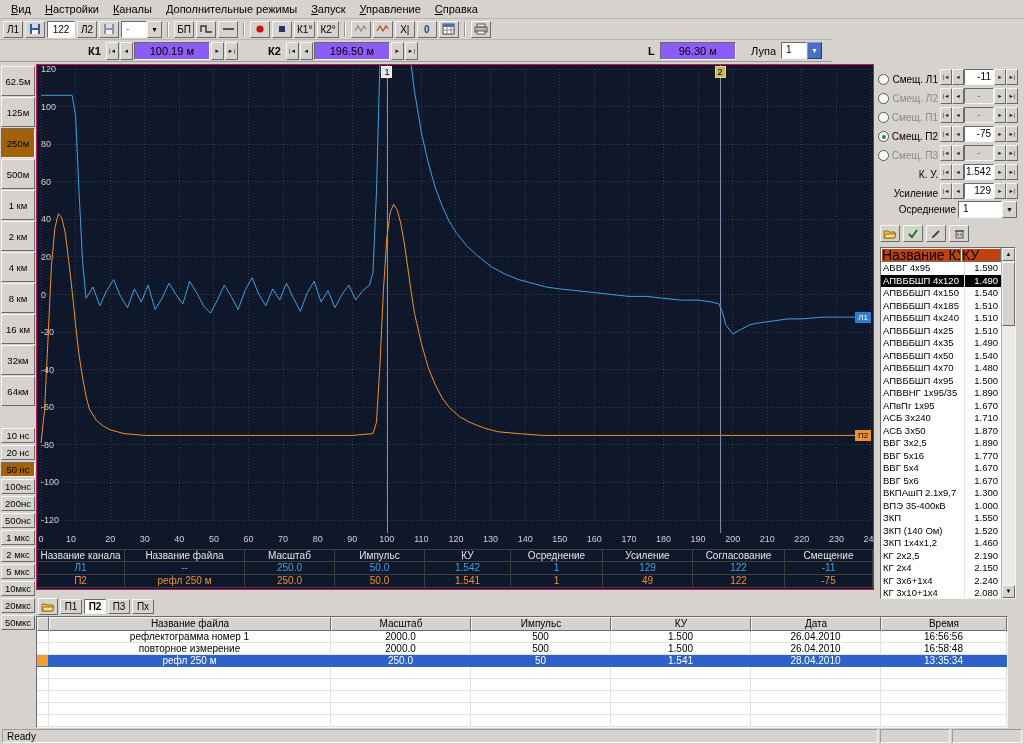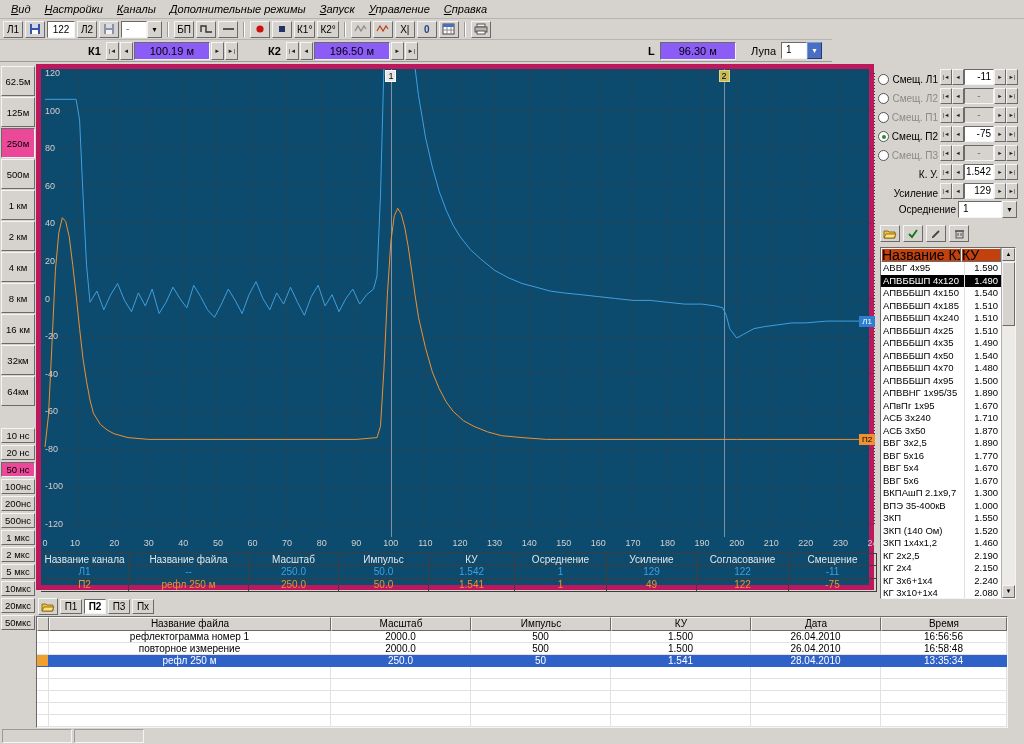--- a/index.html
+++ b/index.html
@@ -5,21 +5,21 @@
   * { box-sizing: border-box; }
   html,body { margin:0; padding:0; }
   body {
     width:1024px; height:744px; position:relative; overflow:hidden;
     background:#d6d3ce; font-family:"Liberation Sans", sans-serif; font-size:11px; color:#000;
   }
 
   
   #menubar { position:absolute; left:0; top:0; width:1024px; height:19px;
     display:flex; align-items:center; padding-left:4px; border-bottom:1px solid #b8b5b0; }
-  .menu-item { display:inline-block; padding:2px 7px 2px 7px; font-size:11px; white-space:nowrap;font-style:italic; }
+  .menu-item { display:inline-block; padding:2px 7px 2px 7px; font-size:11px; white-space:nowrap; }
   .menu-item::first-letter { text-decoration:underline; }
 
   
   #toolbar { position:absolute; left:0; top:19px; width:1024px; height:20px;
     display:flex; align-items:center; padding-left:3px; gap:2px; }
   .tbtn { height:17px; min-width:20px; display:inline-flex; align-items:center; justify-content:center;
     background:#d6d3ce; border:1px solid; border-color:#f4f4f4 #6a6a6a #6a6a6a #f4f4f4;
     font-size:10px; padding:0 2px; white-space:nowrap; }
   .tbtn.dis { color:#8a8a8a; }
   .tsep { width:2px; height:15px; border-left:1px solid #9a9a9a; border-right:1px solid #fff; margin:0 3px; }
@@ -43,27 +43,27 @@
   .combo .carrow.blue { background:#4a6fc0; color:#fff; border-color:#7a9ae0 #203a80 #203a80 #7a9ae0; }
 
   
   #workspace { position:absolute; left:0; top:62px; width:1024px; height:666px; }
 
   
   #scale-col { position:absolute; left:0; top:4px; width:36px; }
   .scale-btn { width:34px; height:30px; margin:0 0 1px 1px; background:#d6d3ce;
     border:1px solid; border-color:#f4f4f4 #6a6a6a #6a6a6a #f4f4f4;
     font-size:9.5px; display:flex; align-items:center; justify-content:center; white-space:nowrap; }
-  .scale-btn.active { background:#ec4899; border-color:#6a6a6a #f4f4f4 #f4f4f4 #6a6a6a; }
+  .scale-btn.active { background:#a16207; border-color:#6a6a6a #f4f4f4 #f4f4f4 #6a6a6a; }
   .time-group { margin-top:22px; }
   .time-group .scale-btn { height:15px; margin-bottom:2px; }
 
   
   #chart-panel { position:absolute; left:36px; top:2px; width:838px; height:526px;
-    background:#0c4a6e; border:5px solid #be185d; }
+    background:#0f172a; border:1px solid #be185d; }
   #plot-area { position:absolute; left:0; top:0; width:836px; height:468px; }
   #plot-svg { position:absolute; left:0; top:0; }
   .ylabel { position:absolute; left:4px; transform:translateY(-55%); color:#d0d0d0; font-size:9px; z-index:3; }
   #xlabels { position:absolute; left:0; top:468px; width:836px; height:15px; }
   .xlabel { position:absolute; top:1px; transform:translateX(-50%); color:#d0d0d0; font-size:9px; }
   .flag { position:absolute; top:1px; width:11px; height:12px; font-size:9px; text-align:center; line-height:11px; z-index:4; }
   .flag1 { background:#e6e6e6; color:#000; border:1px solid #ffffff; }
   .flag2 { background:#c8bc5a; color:#000; border:1px solid #e2d786; }
   .trace-tag { position:absolute; right:2px; width:16px; height:11px; font-size:8px; line-height:11px; text-align:center; z-index:4; }
   .tag-blue { background:#2f7fd0; color:#fff; }
@@ -746,15 +746,16 @@
             <span class="f-cell"></span>
             <span class="f-cell"></span>
           </div>
         </div>
     </div>
   </div>
 
 </div>
 
 <div id="statusbar">
+  <span class="status-panel" id="status-main">Ready</span>
   <span class="status-panel status-small"></span>
   <span class="status-panel status-small"></span>
 </div>
 
 </body></html>

